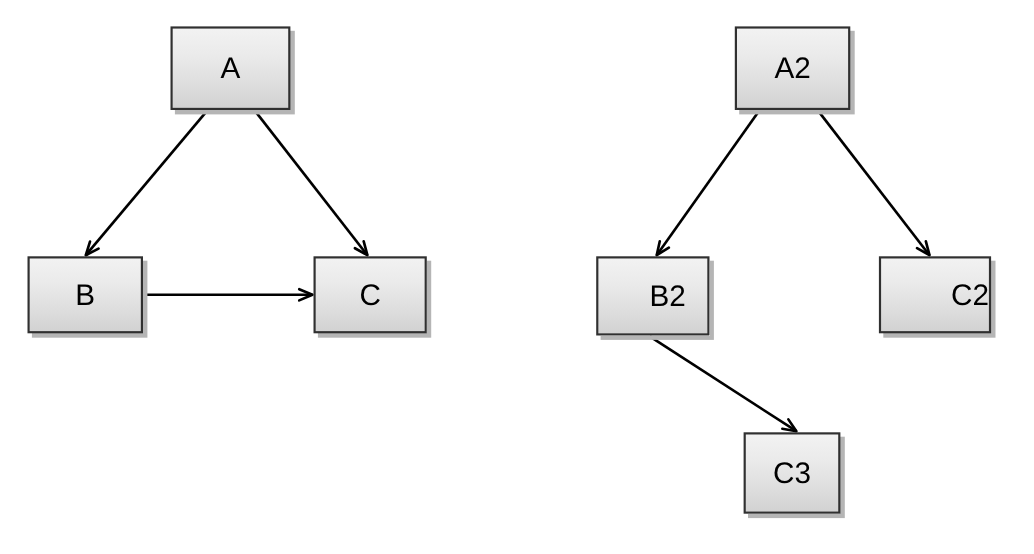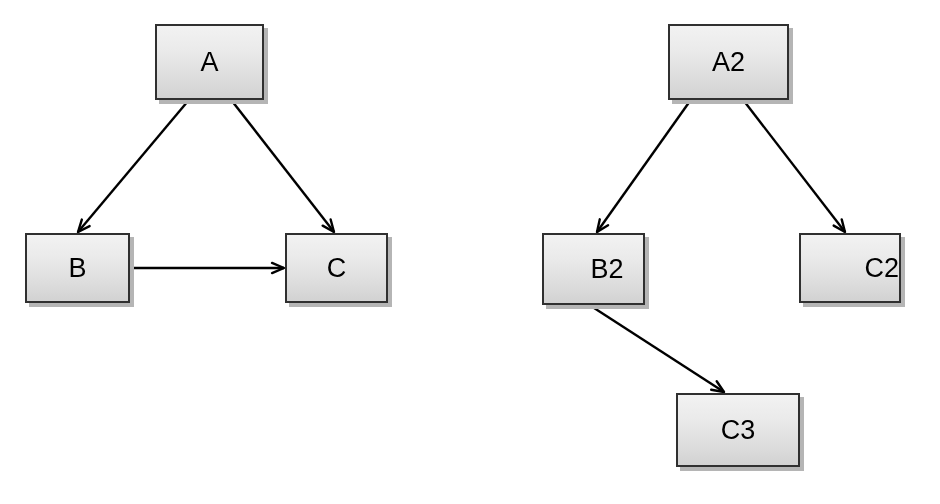--- a/index.html
+++ b/index.html
@@ -70,26 +70,26 @@
   <div id="node-layer">
       <div class="node" style="left: 155px; top: 24px; width: 109px; height: 76px; border-color: rgb(48, 48, 48); background: linear-gradient(rgb(242, 242, 242) 0%, rgb(234, 234, 234) 35%, rgb(220, 220, 220) 75%, rgb(210, 210, 210) 100%); box-shadow: rgb(181, 181, 181) 4px 4px 0px 0px;">
         <span class="node-label" style="color: rgb(0, 0, 0);">A</span>
       </div>
       <div class="node" style="left: 25px; top: 233px; width: 105px; height: 70px; border-color: rgb(48, 48, 48); background: linear-gradient(rgb(242, 242, 242) 0%, rgb(234, 234, 234) 35%, rgb(220, 220, 220) 75%, rgb(210, 210, 210) 100%); box-shadow: rgb(181, 181, 181) 4px 4px 0px 0px;">
         <span class="node-label" style="color: rgb(0, 0, 0);">B</span>
       </div>
       <div class="node" style="left: 285px; top: 233px; width: 103px; height: 70px; border-color: rgb(48, 48, 48); background: linear-gradient(rgb(242, 242, 242) 0%, rgb(234, 234, 234) 35%, rgb(220, 220, 220) 75%, rgb(210, 210, 210) 100%); box-shadow: rgb(181, 181, 181) 4px 4px 0px 0px;">
         <span class="node-label" style="color: rgb(0, 0, 0);">C</span>
       </div>
-      <div class="node" style="left: 668px; top: 24px; width: 121px; height: 76px; border-color: rgb(48, 48, 48); background: linear-gradient(rgb(242, 242, 242) 0%, rgb(234, 234, 234) 35%, rgb(220, 220, 220) 75%, rgb(210, 210, 210) 100%); box-shadow: rgb(181, 181, 181) 4px 4px 0px 0px;">
+      <div class="node" style="left: 668px; top: 24px; width: 105px; height: 76px; border-color: rgb(48, 48, 48); background: linear-gradient(rgb(242, 242, 242) 0%, rgb(234, 234, 234) 35%, rgb(220, 220, 220) 75%, rgb(210, 210, 210) 100%); box-shadow: rgb(181, 181, 181) 4px 4px 0px 0px;">
         <span class="node-label" style="color: rgb(0, 0, 0);">A2</span>
       </div>
       <div class="node" style="left: 542px; top: 233px; width: 103px; height: 72px; border-color: rgb(48, 48, 48); background: linear-gradient(rgb(242, 242, 242) 0%, rgb(234, 234, 234) 35%, rgb(220, 220, 220) 75%, rgb(210, 210, 210) 100%); box-shadow: rgb(181, 181, 181) 4px 4px 0px 0px; padding-left: 27px;">
         <span class="node-label" style="color: rgb(0, 0, 0);">B2</span>
       </div>
       <div class="node" style="left: 799px; top: 233px; width: 102px; height: 70px; border-color: rgb(48, 48, 48); background: linear-gradient(rgb(242, 242, 242) 0%, rgb(234, 234, 234) 35%, rgb(220, 220, 220) 75%, rgb(210, 210, 210) 100%); box-shadow: rgb(181, 181, 181) 4px 4px 0px 0px; justify-content: flex-end;">
         <span class="node-label" style="color: rgb(0, 0, 0);">C2</span>
       </div>
-      <div class="node" style="left: 676px; top: 393px; width: 124px; height: 74px; border-color: rgb(48, 48, 48); background: linear-gradient(rgb(242, 242, 242) 0%, rgb(234, 234, 234) 35%, rgb(220, 220, 220) 75%, rgb(210, 210, 210) 100%); box-shadow: rgb(181, 181, 181) 4px 4px 0px 0px; text-align: center;">
+      <div class="node" style="left: 676px; top: 393px; width: 88px; height: 74px; border-color: rgb(48, 48, 48); background: linear-gradient(rgb(242, 242, 242) 0%, rgb(234, 234, 234) 35%, rgb(220, 220, 220) 75%, rgb(210, 210, 210) 100%); box-shadow: rgb(181, 181, 181) 4px 4px 0px 0px; text-align: center;">
         <span class="node-label" style="color: rgb(0, 0, 0);">C3</span>
       </div>
     </div>
 </div>
 
 </body></html>

